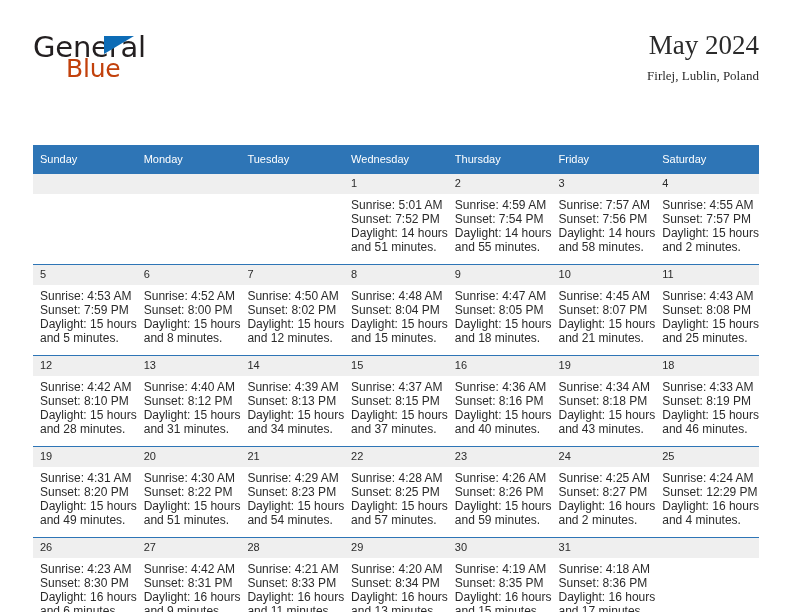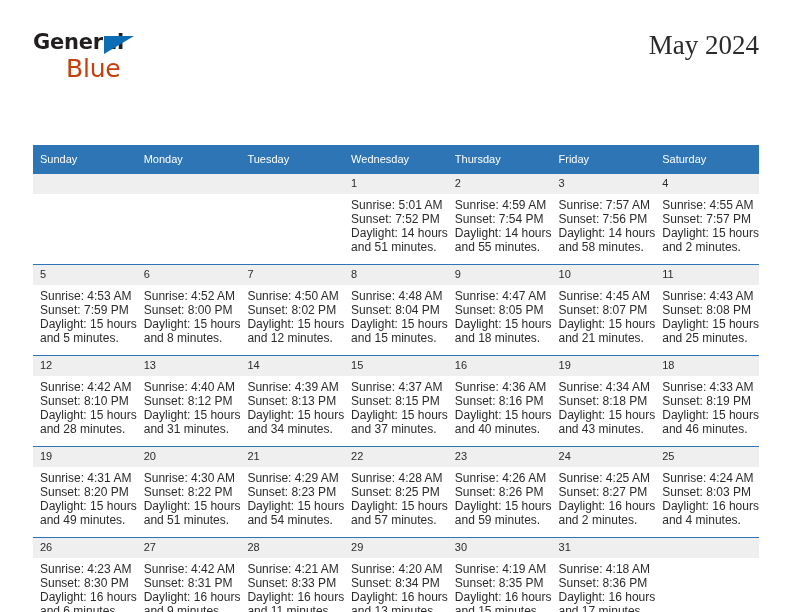--- a/index.html
+++ b/index.html
@@ -33,25 +33,25 @@
     position: absolute;
     left: 0;
     top: 0;
     width: 230px;
     height: 62px;
   }
   .brand-general {
     position: absolute;
     left: 0;
     top: 2px;
-    font-size: 21px;
+    font-size: 29px;
     letter-spacing: -0.2px;
     color: #231f20;
     font-family: "DejaVu Sans", sans-serif;
-    font-weight: 700;
+    font-weight: 400;
     text-align: center;
   }
   .brand-triangle {
     position: absolute;
     left: 71px;
     top: 8px;
     width: 0;
     height: 0;
     border-left: 30px solid #0d6cb6;
     border-bottom: 18px solid transparent;
@@ -146,20 +146,21 @@
   <div class="header">
 
     <div class="brand">
       <span class="brand-general">General</span>
       <span class="brand-triangle"></span>
       <span class="brand-blue">Blue</span>
     </div>
 
     <div class="title-block">
       <div class="title-main">May 2024</div>
+      <div class="title-sub">Firlej, Lublin, Poland</div>
     </div>
 
   </div>
 
   <table class="calendar">
     <thead>
       <tr>
         <th>Sunday</th>
         <th>Monday</th>
         <th>Tuesday</th>
@@ -399,21 +400,21 @@
               <div>Sunrise: 4:25 AM</div>
               <div>Sunset: 8:27 PM</div>
               <div>Daylight: 16 hours</div>
               <div>and 2 minutes.</div>
             </div>
           </td>
           <td>
             <div class="daynum-strip">25</div>
             <div class="cell-body">
               <div>Sunrise: 4:24 AM</div>
-              <div>Sunset: 8:03 PM</div>
+              <div>Sunset: 12:29 PM</div>
               <div>Daylight: 16 hours</div>
               <div>and 4 minutes.</div>
             </div>
           </td>
         </tr>
         <tr>
           <td>
             <div class="daynum-strip">26</div>
             <div class="cell-body">
               <div>Sunrise: 4:23 AM</div>

